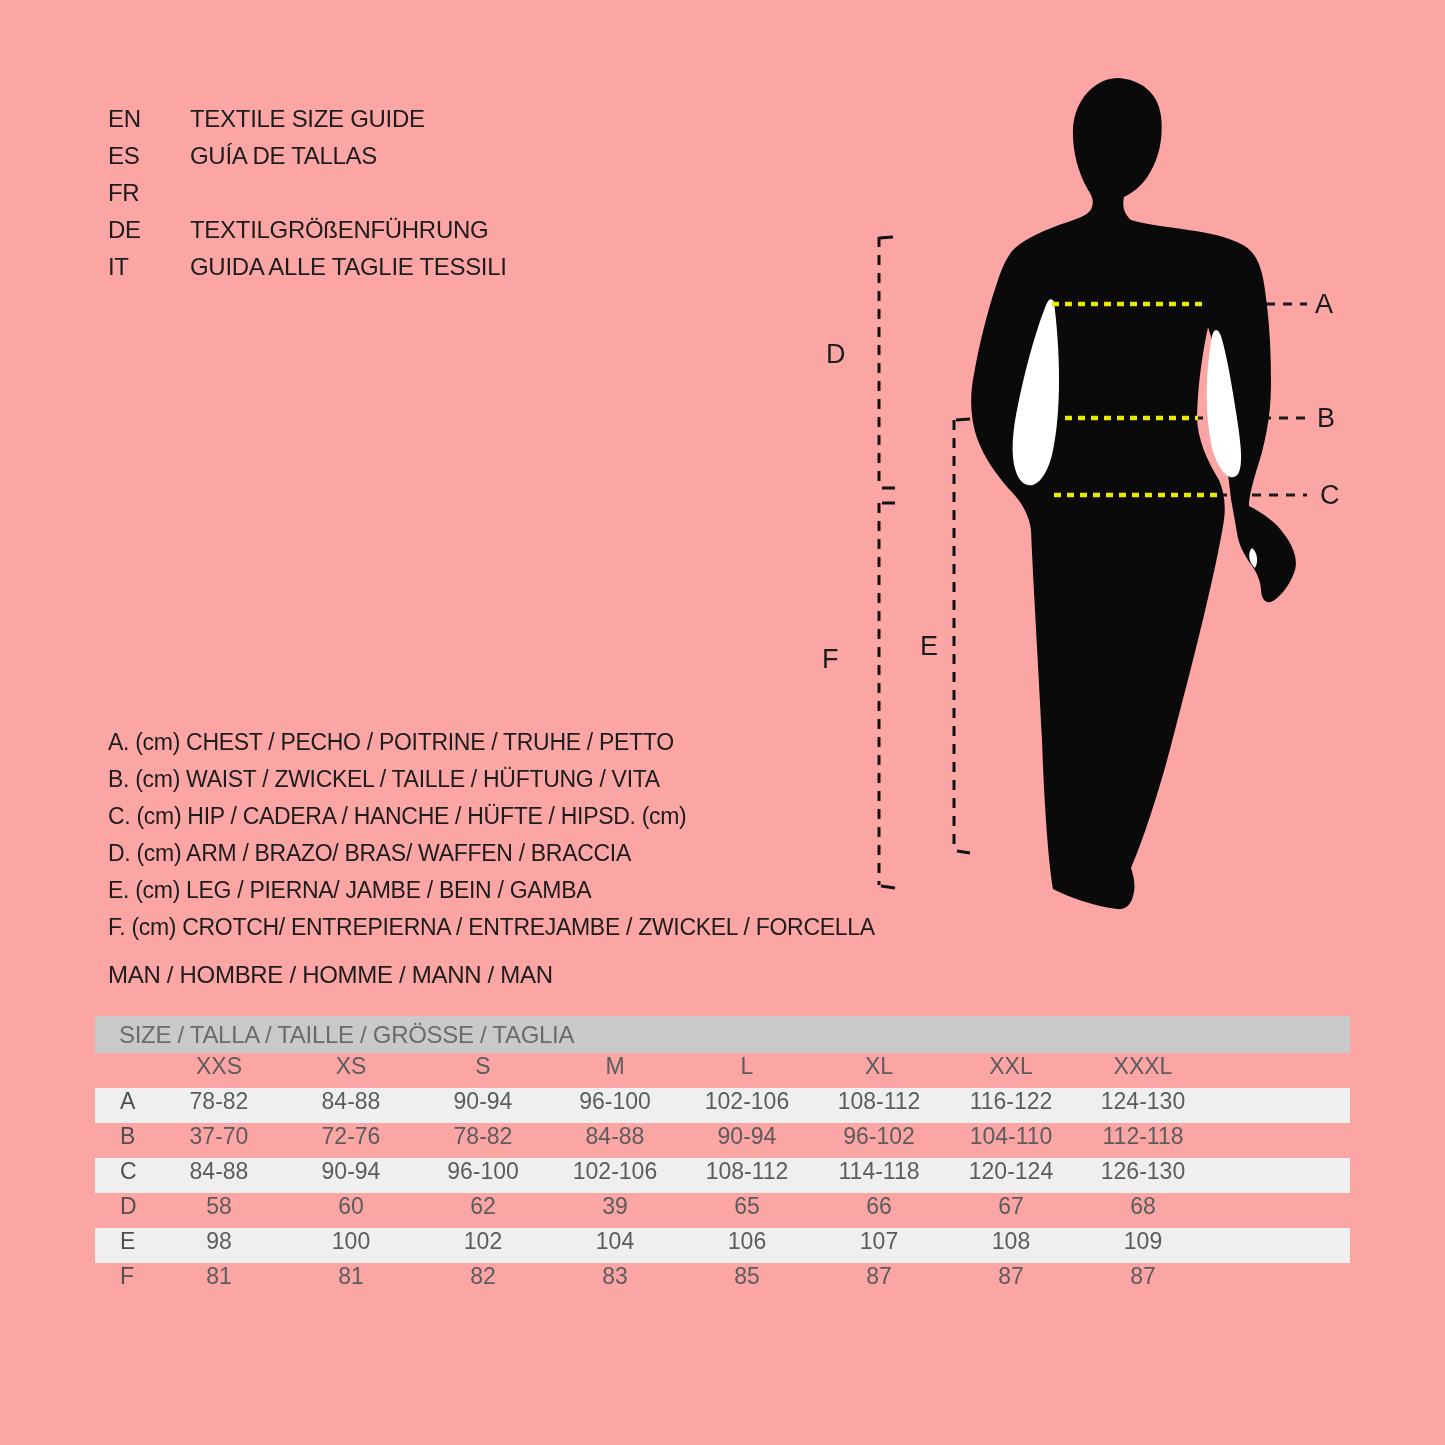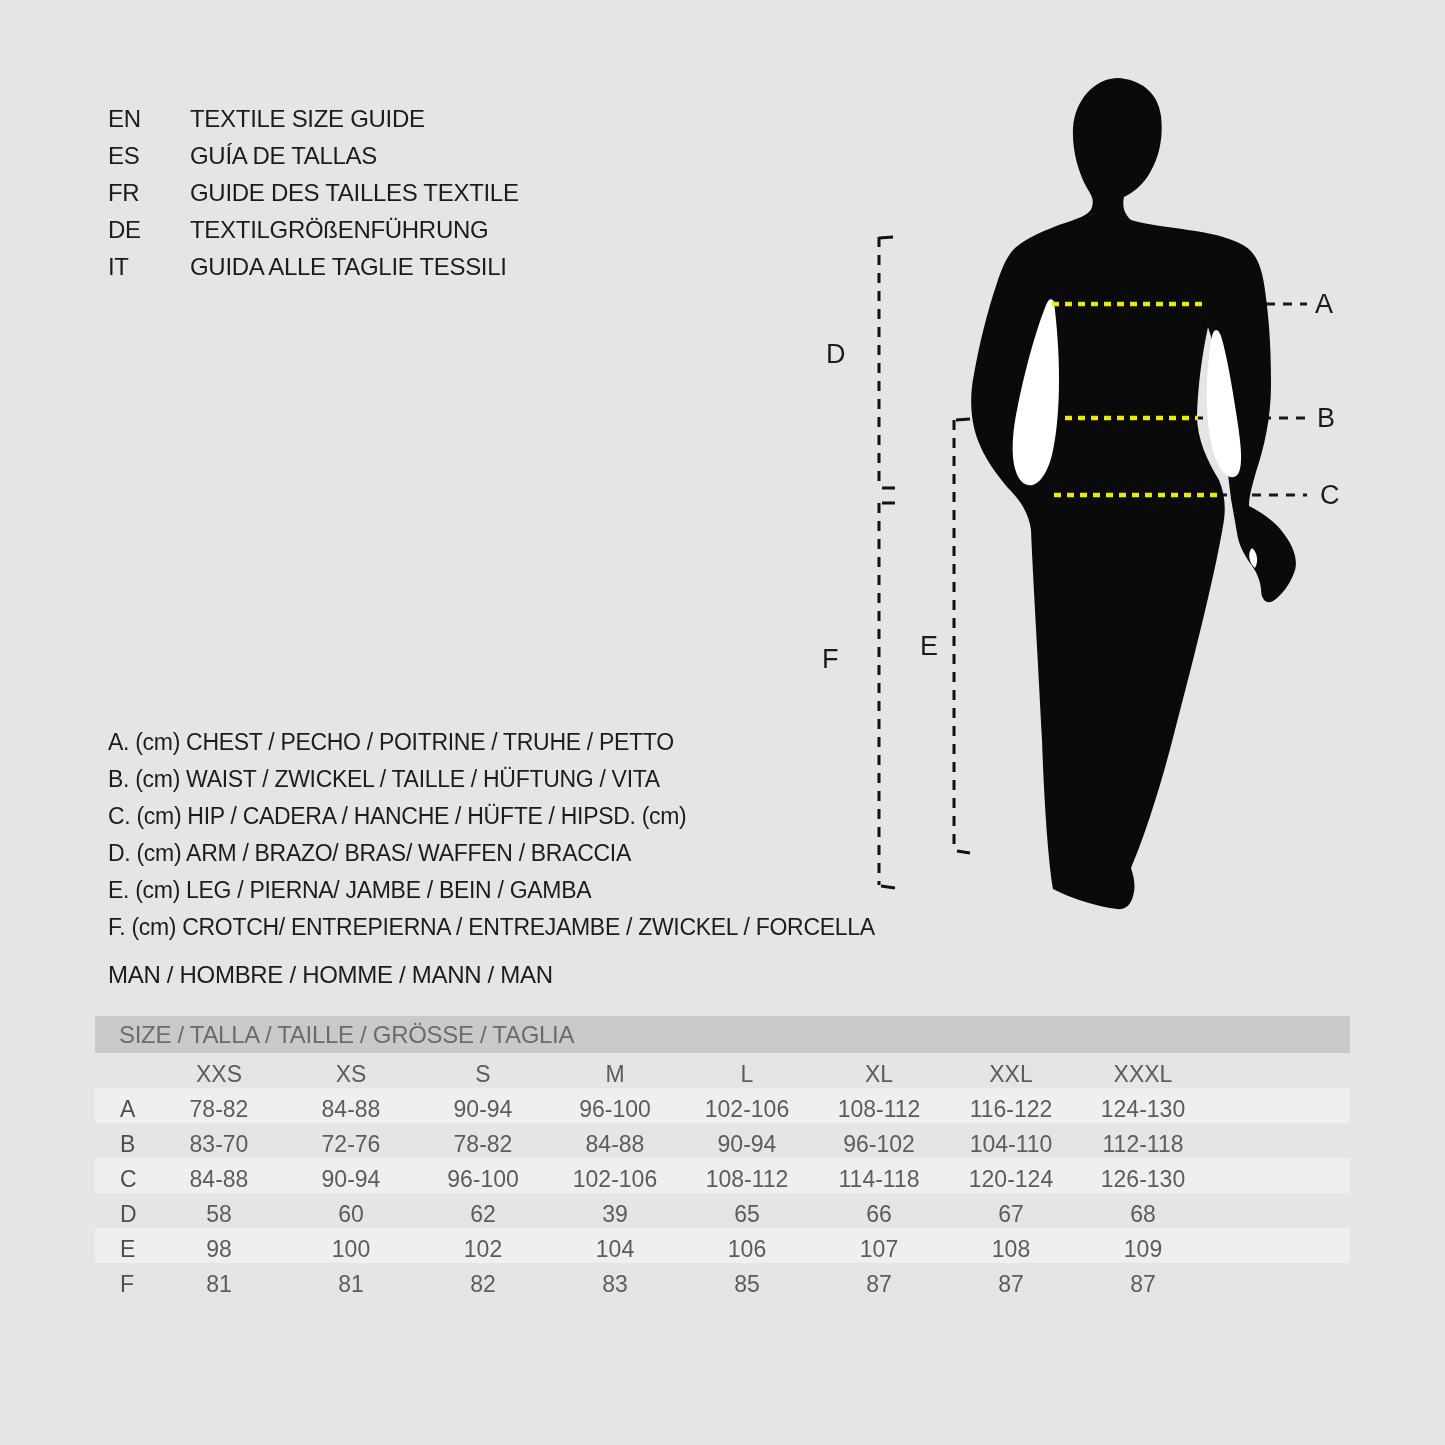--- a/index.html
+++ b/index.html
@@ -1,37 +1,37 @@
 <!DOCTYPE html>
 <html><head>
 <meta charset="utf-8">
 <style>
   html,body { margin:0; padding:0; background:#ffffff; }
   #canvas {
     position:relative; width:1445px; height:1445px;
-    background:#e5e5e5; overflow:hidden;
+    background:#fca5a5; overflow:hidden;
     font-family:"Liberation Sans", sans-serif;
     color:#1c1c1c;
   }
   
   .lang-block { position:absolute; left:108px; top:100px; }
   .lang-row { display:flex; height:37px; align-items:center; font-size:24px; letter-spacing:-0.3px; }
   .lang-code { width:82px; }
   
   .legend-block { position:absolute; left:108px; top:724px; }
   .legend-row { height:37px; line-height:37px; font-size:23px; letter-spacing:-0.3px; white-space:nowrap; }
   
   .category-line { position:absolute; left:108px; top:961px; font-size:24px; letter-spacing:-0.3px;text-align:right; }
   
   .size-table { position:absolute; left:95px; top:1016px; width:1255px; }
   .table-title-bar {
     height:37px; line-height:37px; background:#c9c9c9; color:#6b6b6b;
     font-size:24px; padding-left:24px; letter-spacing:-0.3px; box-sizing:border-box;
   }
-  .t-row { display:flex; align-items:flex-end; height:35px; font-size:23px; color:#5c5c5c; }
+  .t-row { display:flex; align-items:flex-start; height:35px; font-size:23px; color:#5c5c5c; }
   .t-row.shaded { background:#efefef; }
   .t-label { width:58px; padding-left:25px; box-sizing:border-box; color:#4f4f4f; }
   .t-cell { width:132px; text-align:center; }
   .t-head { color:#5c5c5c; }
   
   .figure-wrap { position:absolute; left:820px; top:70px; width:525px; height:870px; }
   svg { display:block; }
 </style>
 </head>
 <body>
@@ -42,21 +42,20 @@
     <div class="lang-row">
       <span class="lang-code">EN</span>
       <span>TEXTILE SIZE GUIDE</span>
     </div>
     <div class="lang-row">
       <span class="lang-code">ES</span>
       <span>GUÍA DE TALLAS</span>
     </div>
     <div class="lang-row">
       <span class="lang-code">FR</span>
-      <span>GUIDE DES TAILLES TEXTILE</span>
     </div>
     <div class="lang-row">
       <span class="lang-code">DE</span>
       <span>TEXTILGRÖßENFÜHRUNG</span>
     </div>
     <div class="lang-row">
       <span class="lang-code">IT</span>
       <span>GUIDA ALLE TAGLIE TESSILI</span>
     </div>
   </div>
@@ -184,21 +183,21 @@
       <span class="t-cell">90-94</span>
       <span class="t-cell">96-100</span>
       <span class="t-cell">102-106</span>
       <span class="t-cell">108-112</span>
       <span class="t-cell">116-122</span>
       <span class="t-cell">124-130</span>
     </div>
 
     <div class="t-row">
       <span class="t-label">B</span>
-      <span class="t-cell">83-70</span>
+      <span class="t-cell">37-70</span>
       <span class="t-cell">72-76</span>
       <span class="t-cell">78-82</span>
       <span class="t-cell">84-88</span>
       <span class="t-cell">90-94</span>
       <span class="t-cell">96-102</span>
       <span class="t-cell">104-110</span>
       <span class="t-cell">112-118</span>
     </div>
 
     <div class="t-row shaded">

